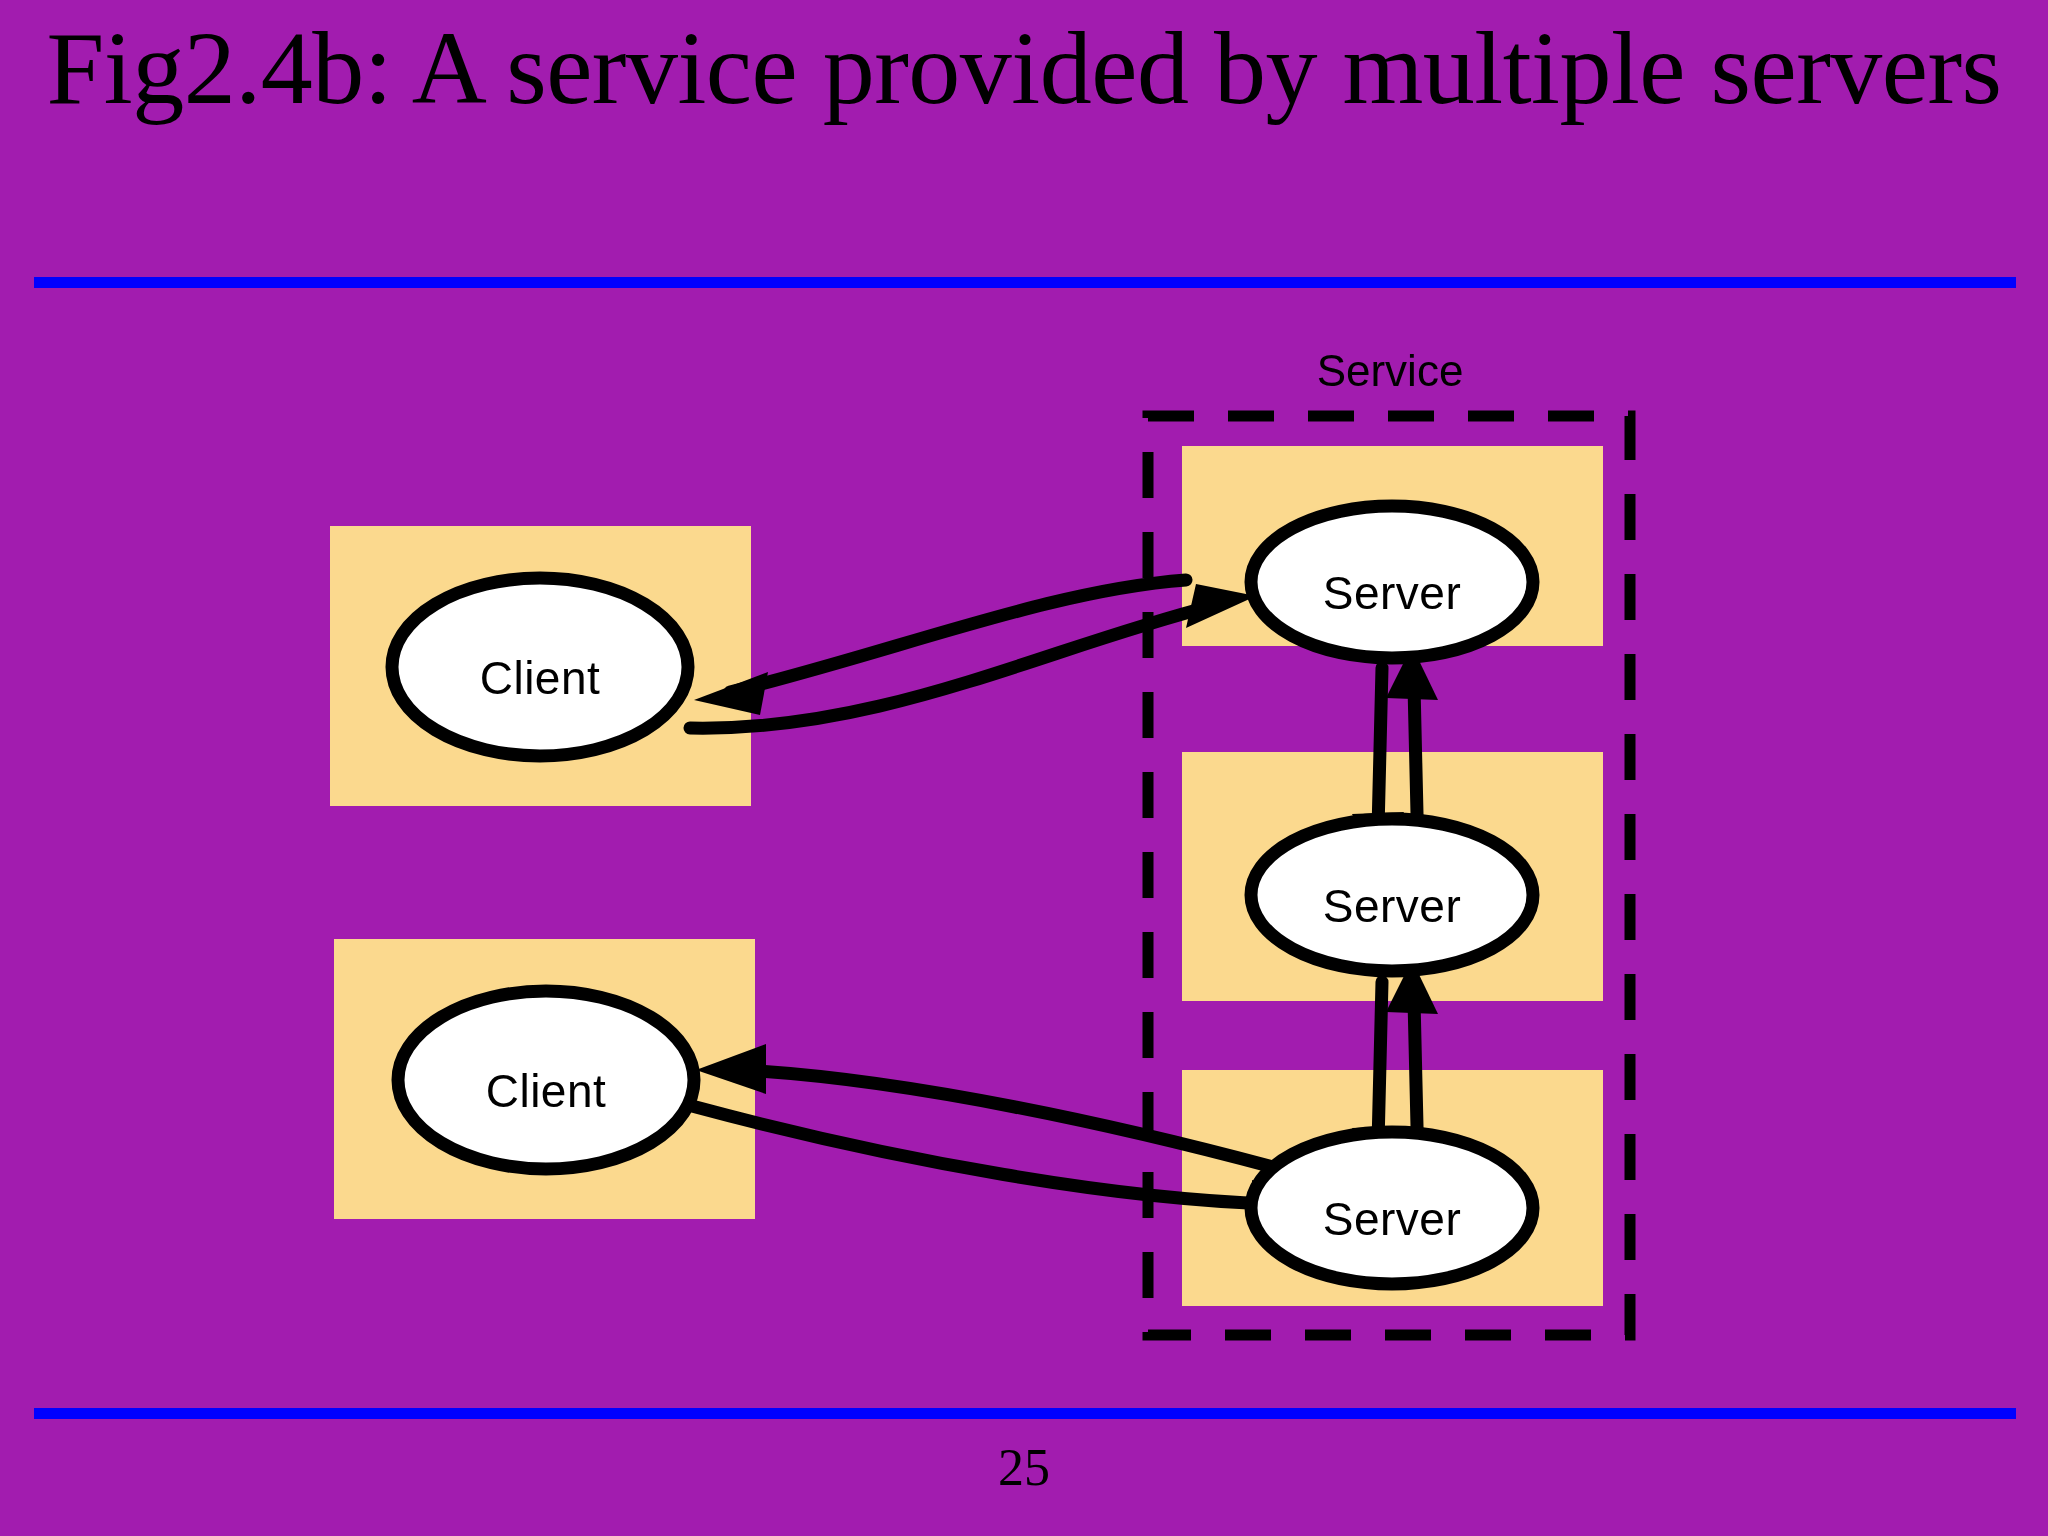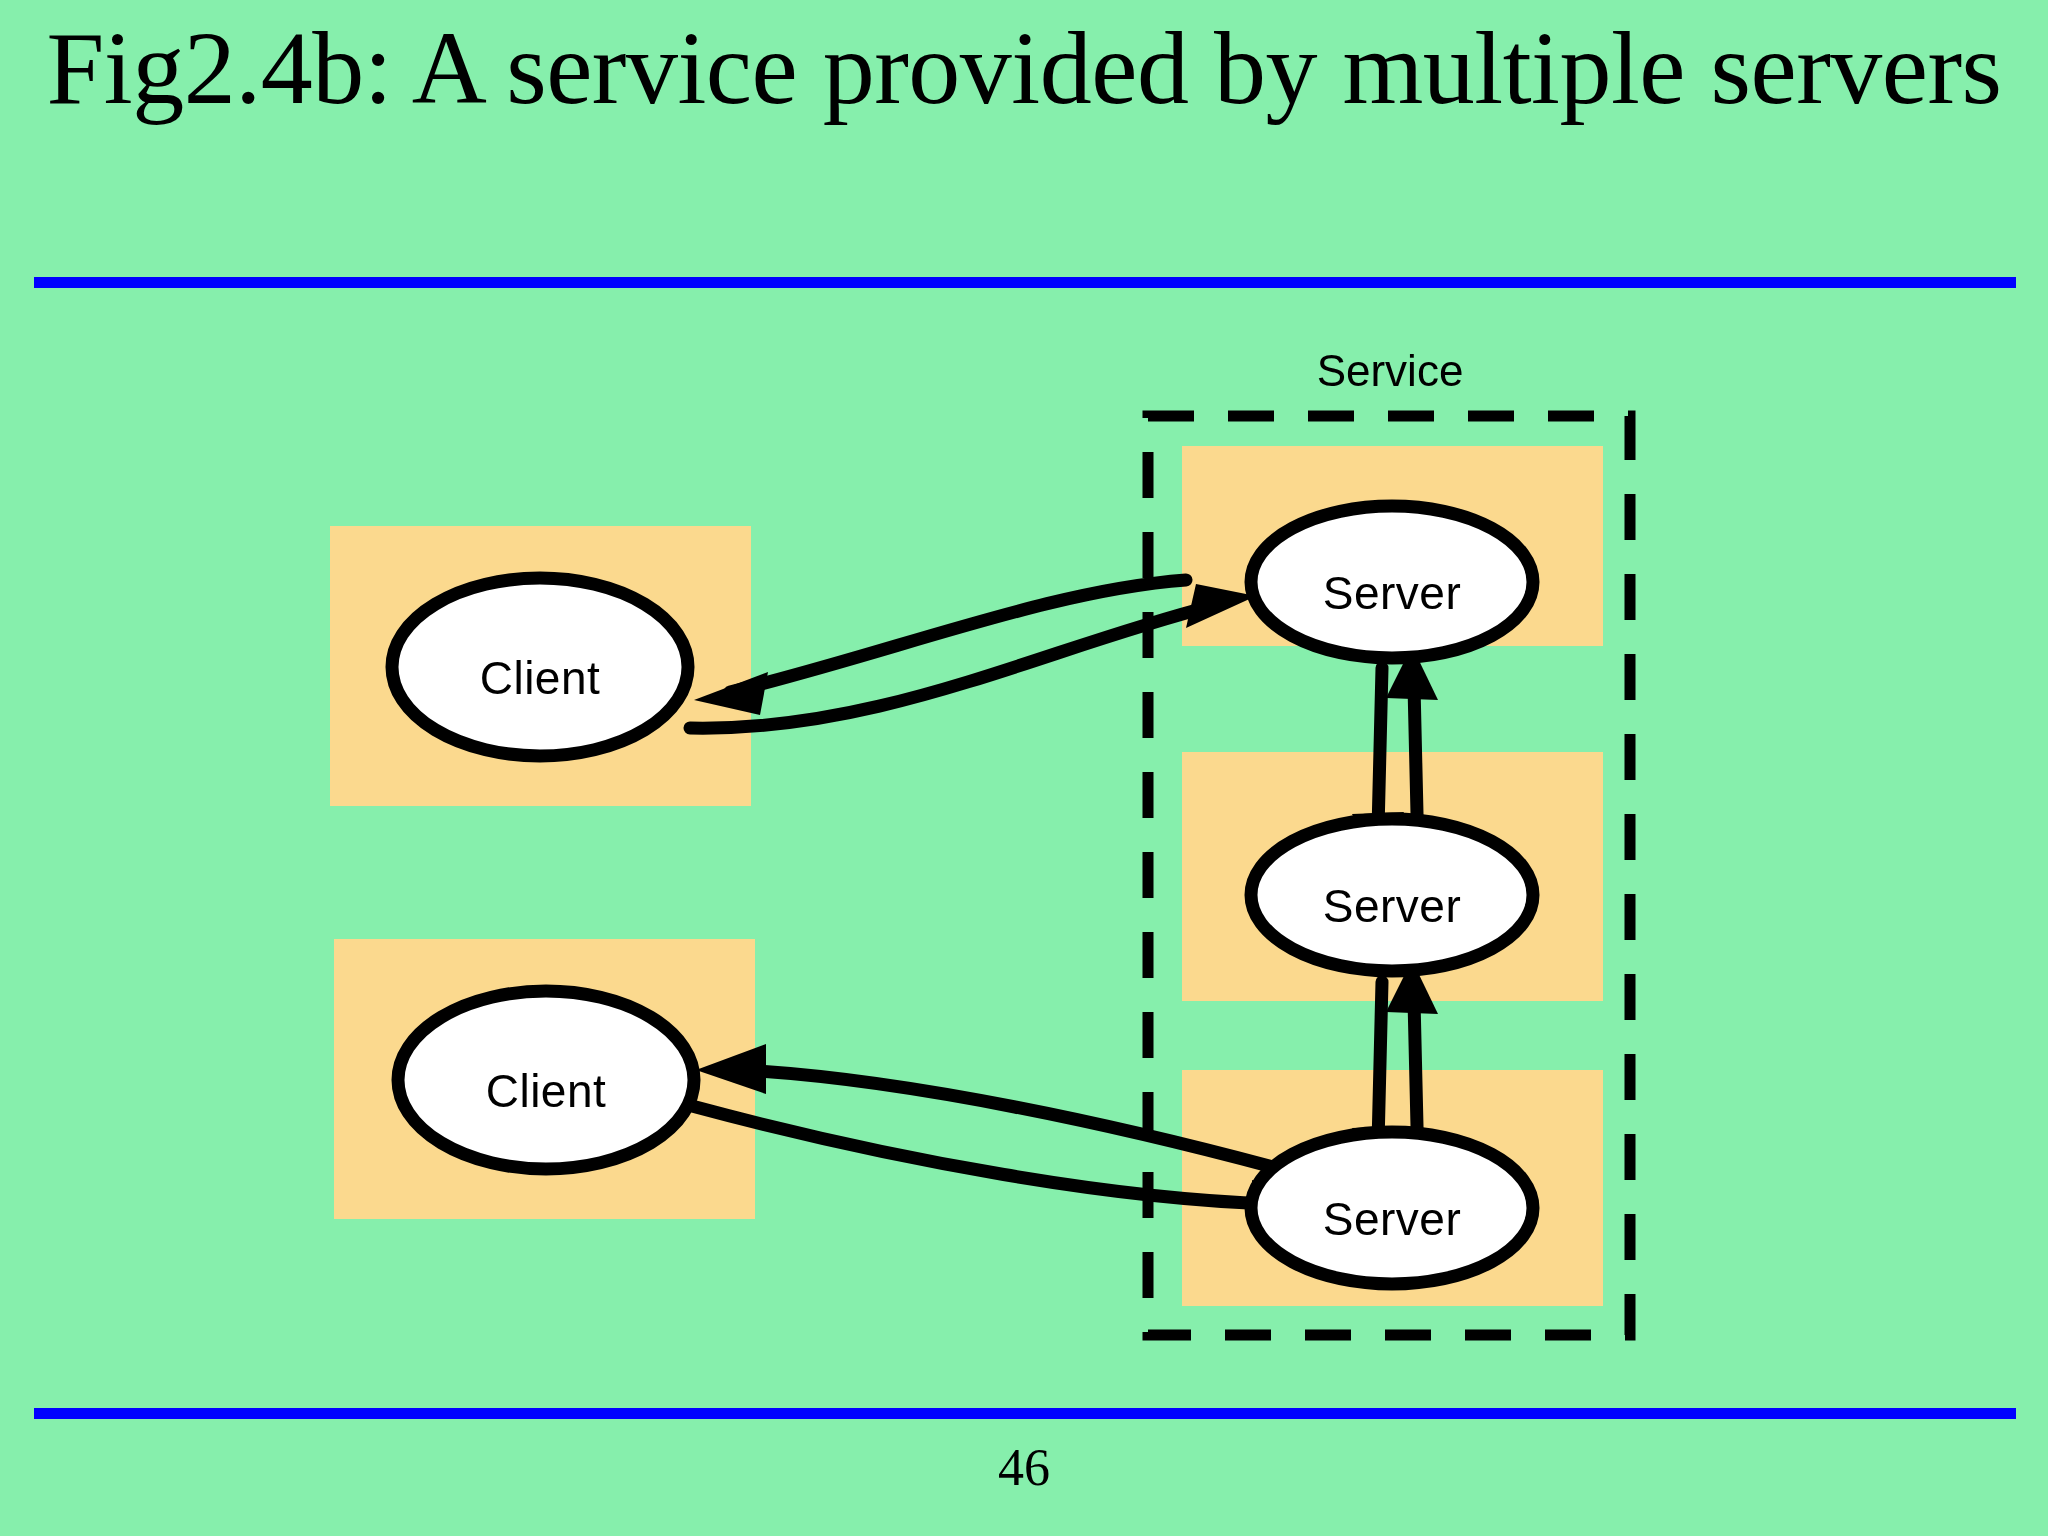--- a/index.html
+++ b/index.html
@@ -4,21 +4,21 @@
 <style>
   html, body {
     margin: 0;
     padding: 0;
     background: #ffffff;
   }
   #slide {
     position: relative;
     width: 2048px;
     height: 1536px;
-    background: #86efac;
+    background: #a21caf;
     overflow: hidden;
     font-family: "Liberation Sans", sans-serif;
   }
 
   
   .slide-title {
     position: absolute;
     left: 0;
     top: 4px;
     width: 2048px;
@@ -158,15 +158,15 @@
         <text class="node-label" x="1392" y="923" text-anchor="middle" dominant-baseline="middle">Server</text>
       </g>
 
       <text class="group-label" x="1390" y="86" text-anchor="middle">Service</text>
 
     </svg>
   </div>
 
   <div class="rule rule-bottom"></div>
 
-  <div class="page-number">46</div>
+  <div class="page-number">25</div>
 
 </div>
 
 </body></html>

